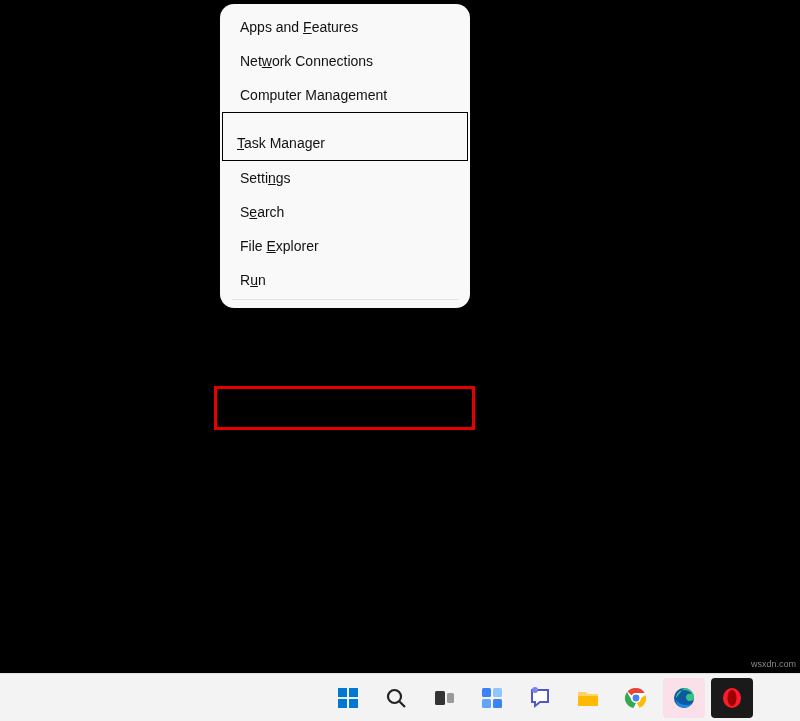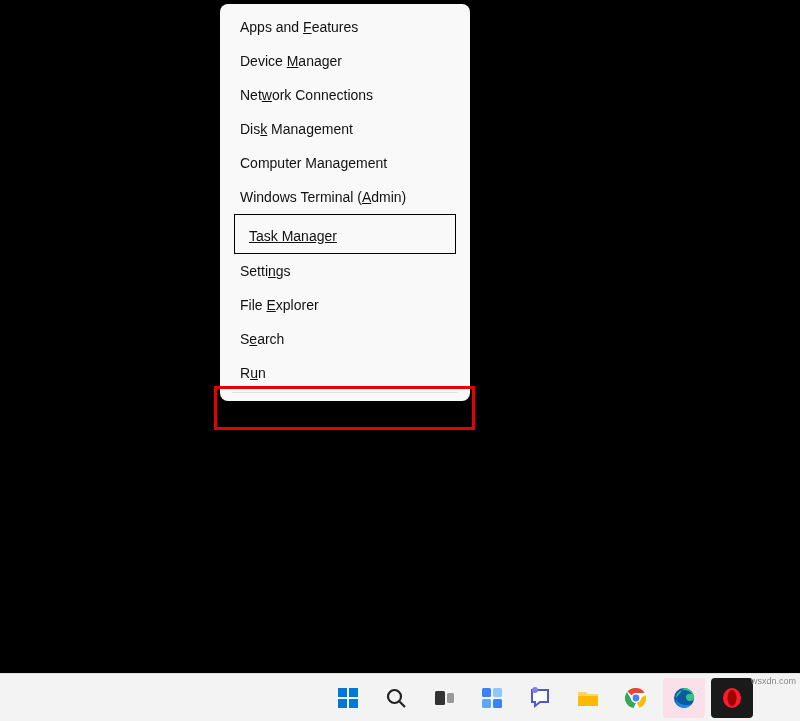--- a/index.html
+++ b/index.html
@@ -16,21 +16,21 @@
       width: 100%;
       height: 100%;
       background: #000;
     }
     .context-menu {
       position: absolute;
       left: 220px;
       top: 4px;
       width: 250px;
       background: #f9f9f9;
-      border-radius: 8px;
+      border-radius: 14px;
       padding: 6px 2px;
       box-shadow: 0 8px 24px rgba(0,0,0,0.35);
     }
     .menu-item {
       padding: 9px 16px 9px 18px;
       color: #111;
       cursor: default;
       display: flex;
       justify-content: space-between;
       align-items: center;
@@ -42,24 +42,23 @@
       height: 1px;
       background: #e1e1e1;
       margin: 2px 10px;
     }
     .chevron {
       color: #555;
       font-size: 12px;
       margin-right: 4px;
     }
     .highlighted {
-      margin: 0 12px;
-      padding: 13px 12px 9px 14px;
+      margin: 0 0;
+      padding: 22px 12px 9px 14px;
       border: 1.5px solid #000;
-      text-decoration: underline;
     }
     .red-box {
       position: absolute;
       border: 3px solid #e60000;
       pointer-events: none;
       left: 214px;
       top: 386px;
       width: 261px;
       height: 44px;
     }
@@ -83,61 +82,52 @@
       display: flex;
       align-items: center;
       justify-content: center;
       border-radius: 4px;
     }
     .pink-bg { background: #fbdfe9; }
     svg { display: block; }
     .watermark {
       position: absolute;
       right: 4px;
-      bottom: 35px;
+      bottom: 52px;
       font-size: 9px;
       color: #888;
       font-family: sans-serif;
     }
   </style>
 </head>
 <body>
 
 <div class="desktop">
 
   <div class="context-menu" id="ctx">
       <div class="menu-item">
         <span class="lbl">Apps and <span class="underline">F</span>eatures</span>
       </div>
       <div class="menu-item">
-        <span class="lbl">Device <span class="underline">M</span>anager</span>
-      </div>
-      <div class="menu-item">
         <span class="lbl">Net<span class="underline">w</span>ork Connections</span>
       </div>
       <div class="menu-item">
-        <span class="lbl">Dis<span class="underline">k</span> Management</span>
-      </div>
-      <div class="menu-item">
         <span class="lbl">Computer Mana<span class="underline">g</span>ement</span>
-      </div>
-      <div class="menu-item">
-        <span class="lbl">Windows Terminal (<span class="underline">A</span>dmin)</span>
       </div>
       <div class="menu-item highlighted">
         <span class="lbl"><span class="underline">T</span>ask Manager</span>
       </div>
       <div class="menu-item">
         <span class="lbl">Setti<span class="underline">n</span>gs</span>
       </div>
       <div class="menu-item">
+        <span class="lbl">S<span class="underline">e</span>arch</span>
+      </div>
+      <div class="menu-item">
         <span class="lbl">File <span class="underline">E</span>xplorer</span>
-      </div>
-      <div class="menu-item">
-        <span class="lbl">S<span class="underline">e</span>arch</span>
       </div>
       <div class="menu-item">
         <span class="lbl">R<span class="underline">u</span>n</span>
       </div>
       <div class="separator"></div>
     </div>
 
   <div class="red-box"></div>
 
   <div class="taskbar">

